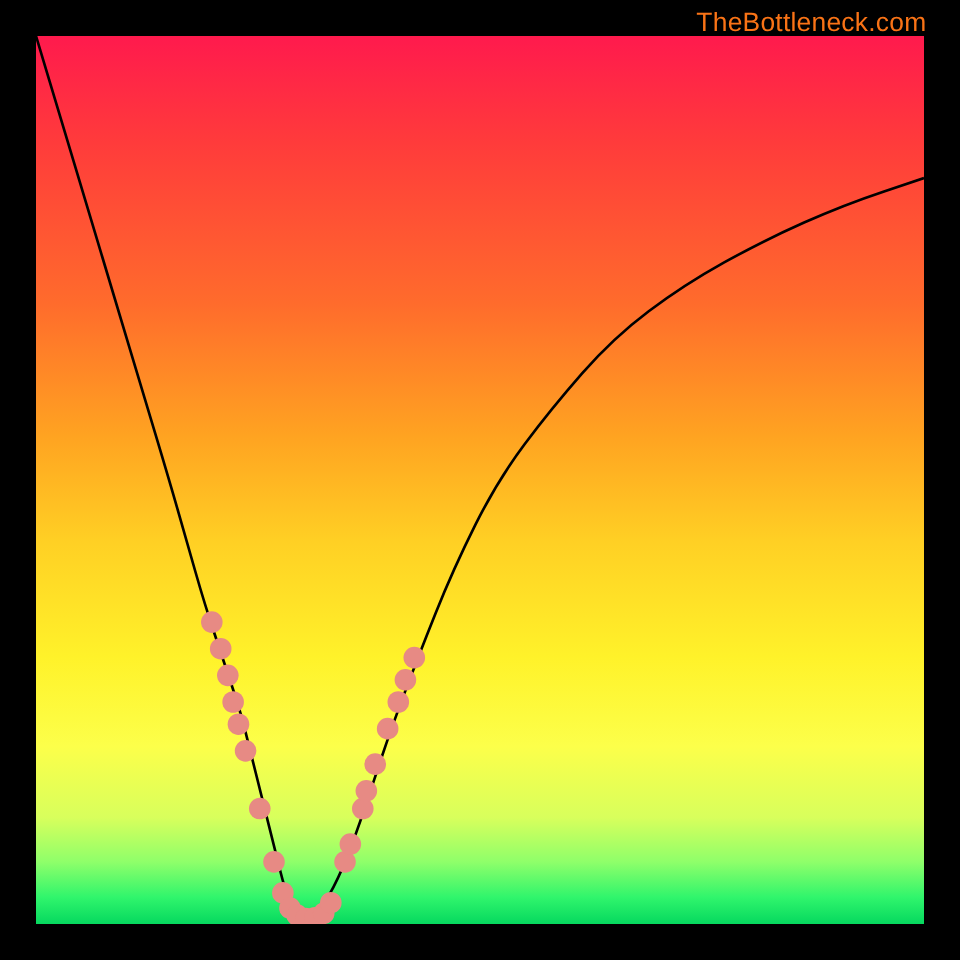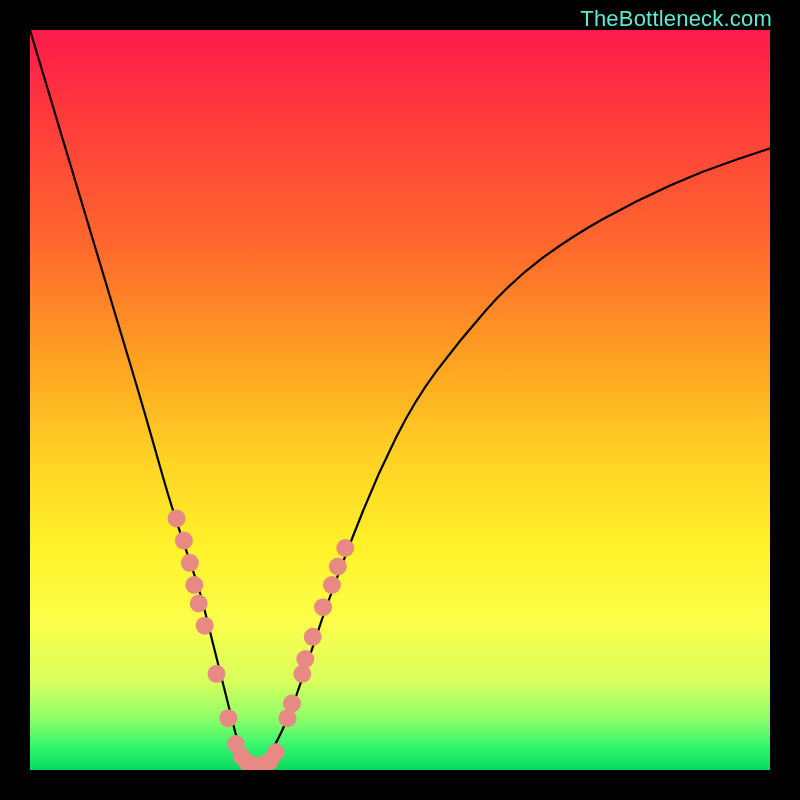--- a/index.html
+++ b/index.html
@@ -34,21 +34,21 @@
       #d8ff5c 88%,
       #8fff6a 93%,
       #30f56c 97%,
       #06d85f 100%
     );
   }
   .watermark {
     position: absolute;
     top: 6px;
     right: 28px;
-    color: #5eead4;
+    color: #f97316;
     font-size: 22px;
     font-weight: 500;
     letter-spacing: 0.2px;
   }
   svg.overlay {
     position: absolute;
     left: 0;
     top: 0;
     width: 740px;
     height: 740px;

